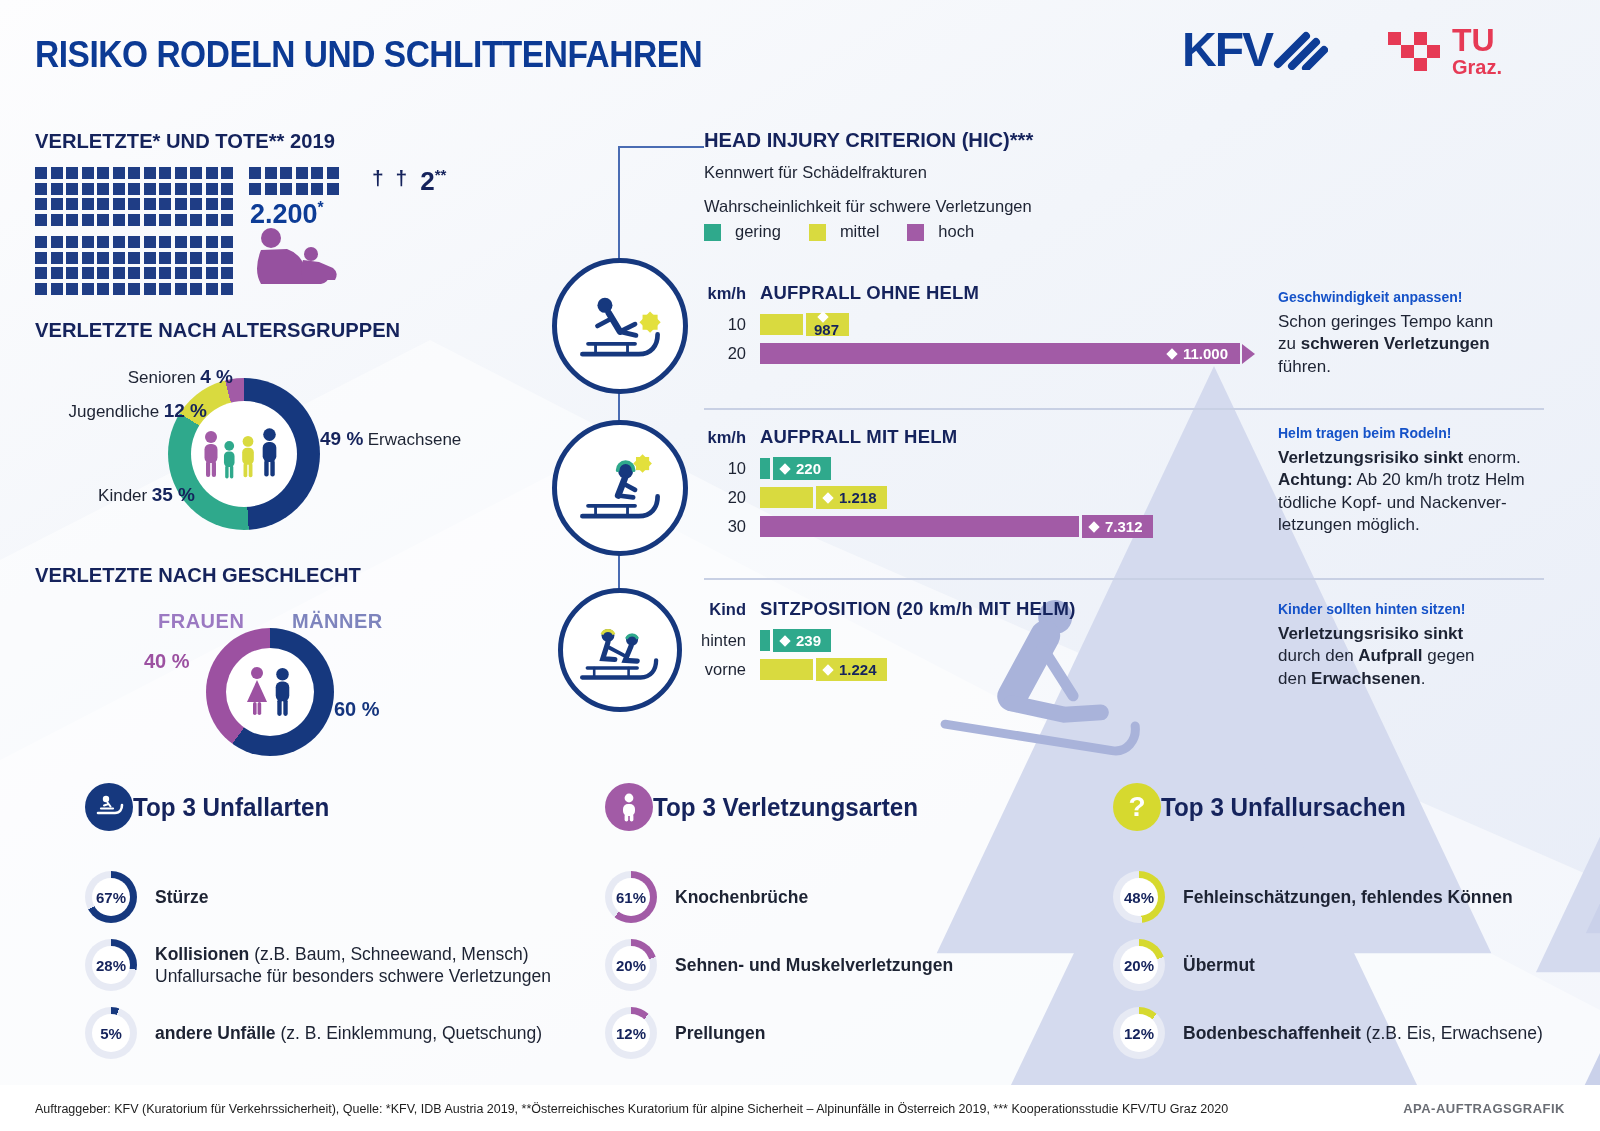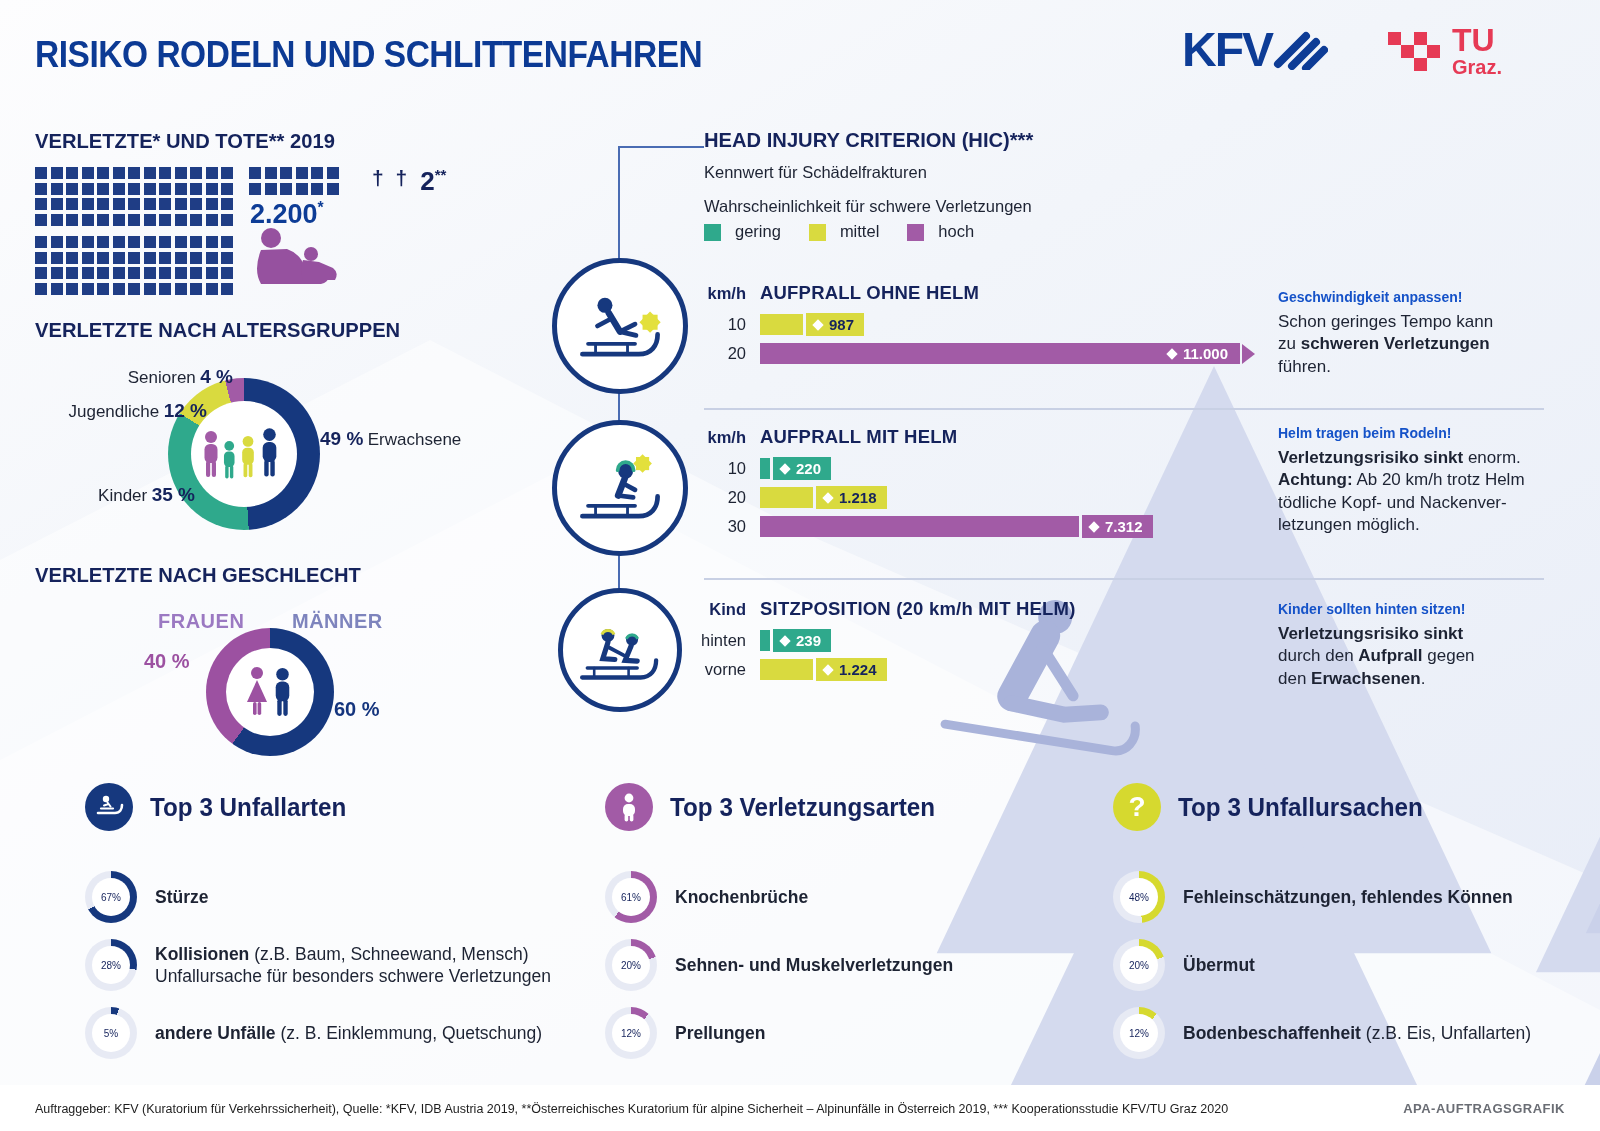--- a/index.html
+++ b/index.html
@@ -55,28 +55,28 @@
            font-weight:700;margin-left:3px;white-space:nowrap;flex:none}
   .hic-diamond{width:8px;height:8px;background:#fff;transform:rotate(45deg);margin-right:7px;flex:none}
   .hic-box.inside{margin:0 2px 0 0;background:transparent!important}
   .hic-arrow{width:0;height:0;border-top:10.5px solid transparent;border-bottom:10.5px solid transparent;
              border-left:13px solid #a25ba6;margin-left:2px}
   .note{position:absolute;width:300px;font-size:17px;color:#1d2333;line-height:1.33}
   .note-title{font-size:14px;font-weight:800;color:#1552c8;margin-bottom:4px}
   .b{font-weight:800}
   
   .t3col{position:absolute;width:480px}
-  .t3head{display:flex;align-items:center;gap:17px;margin-bottom:32px}
+  .t3head{display:flex;align-items:center;margin-bottom:32px}
   .t3icon{width:48px;height:48px;border-radius:50%;display:flex;align-items:center;justify-content:center;
           color:#fff;font-size:28px;font-weight:900;flex:none}
   .t3title{font-size:25px;font-weight:800;color:#15235c;transform:scaleX(.97);transform-origin:left;white-space:nowrap}
   .t3-row{display:flex;align-items:center;gap:18px;height:68px}
   .t3-ring{width:52px;height:52px;border-radius:50%;position:relative;flex:none}
   .t3-hole{position:absolute;inset:7px;background:#fff;border-radius:50%;display:flex;align-items:center;
-           justify-content:center;font-size:10px;font-weight:400;color:#15235c}
+           justify-content:center;font-size:15px;font-weight:700;color:#15235c}
   .t3-label{font-size:17.5px;color:#1d2333;line-height:1.28;max-width:400px}
   
   #footerbar{position:absolute;left:0;right:0;bottom:0;height:46px;background:#fff}
   .foot-left{position:absolute;left:35px;bottom:15px;font-size:12.5px;color:#1d1d1d}
   .foot-right{position:absolute;right:35px;bottom:15px;font-size:13px;font-weight:700;color:#6a6d74;letter-spacing:.5px}
 </style>
 </head>
 <body>
 
 <div id="stage">
@@ -396,21 +396,21 @@
 
   <div class="hic-chart" style="left:700px;top:282px">
     <div class="hic-head">
       <div class="hic-cat">km/h</div>
       <div class="hic-title2">AUFPRALL OHNE HELM</div>
     </div>
     <div>
         <div class="hic-row">
           <div class="hic-cat">10</div>
           <div class="hic-bar" style="width: 43px; background: rgb(217, 218, 63);"></div>
-          <div class="hic-box" style="background: rgb(217, 218, 63); color: rgb(21, 35, 92);">
+          <div class="hic-box" style="background: rgb(217, 218, 63); color: rgb(21, 35, 92); flex-direction: column;">
             <span class="hic-diamond"></span>
             <span>987</span>
           </div>
         </div>
         <div class="hic-row">
           <div class="hic-cat">20</div>
           <div class="hic-bar" style="width: 480px; background: rgb(162, 91, 166);">
             <div class="hic-box inside" style="background: transparent; color: rgb(255, 255, 255);">
               <span class="hic-diamond"></span>
               <span>11.000</span>
@@ -580,21 +580,21 @@
         <div class="t3-row">
           <div class="t3-ring" style="background: conic-gradient(rgb(214, 217, 47) 0deg, rgb(214, 217, 47) 20%, rgb(231, 234, 244) 20%, rgb(231, 234, 244) 100%);">
             <div class="t3-hole">20%</div>
           </div>
           <div class="t3-label"><span class="b">Übermut</span></div>
         </div>
         <div class="t3-row">
           <div class="t3-ring" style="background: conic-gradient(rgb(214, 217, 47) 0deg, rgb(214, 217, 47) 12%, rgb(231, 234, 244) 12%, rgb(231, 234, 244) 100%);">
             <div class="t3-hole">12%</div>
           </div>
-          <div class="t3-label"><span class="b">Bodenbeschaffenheit</span><span> (z.B. Eis, Unfallarten)</span></div>
+          <div class="t3-label"><span class="b">Bodenbeschaffenheit</span><span> (z.B. Eis, Erwachsene)</span></div>
         </div>
       </div>
   </div>
 
   <div id="footerbar"></div>
   <div class="foot-left">Auftraggeber: KFV (Kuratorium für Verkehrssicherheit), Quelle: *KFV, IDB Austria 2019, **Österreichisches Kuratorium für alpine Sicherheit – Alpinunfälle in Österreich 2019, *** Kooperationsstudie KFV/TU Graz 2020</div>
   <div class="foot-right">APA-AUFTRAGSGRAFIK</div>
 
 </div>
 

